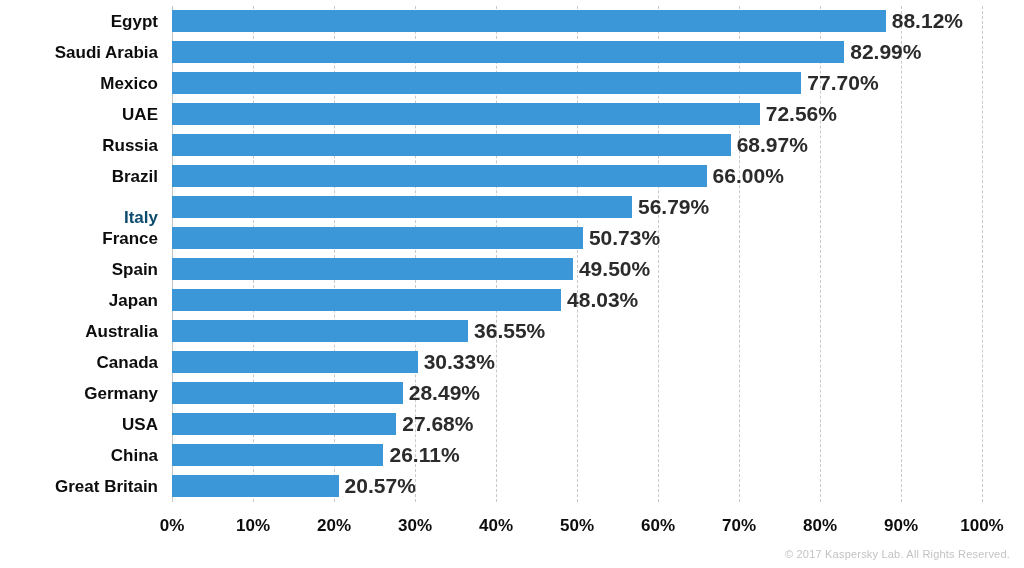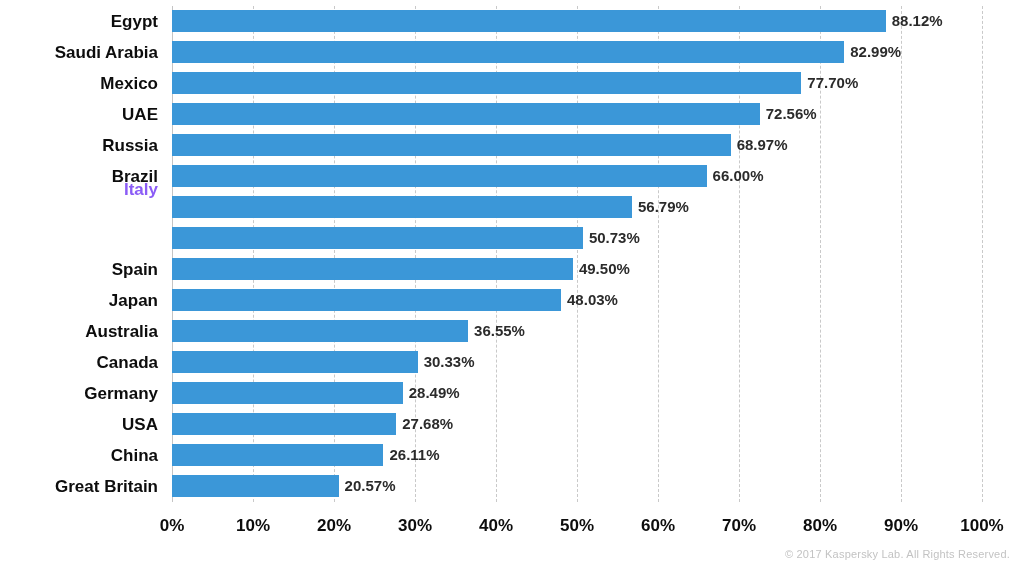--- a/index.html
+++ b/index.html
@@ -59,21 +59,21 @@
     left: 0;
     top: 4px;
     height: 22px;
     background: #3b97d8;
   }
   .bar-value {
     position: absolute;
     top: 4px;
     height: 22px;
     line-height: 22px;
-    font-size: 15px;
+    font-size: 21px;
     font-weight: bold;
     color: #2b2b2b;
     white-space: nowrap;
     padding-left: 6px;
   }
 
   
   .cat-labels {
     position: absolute;
     left: 0;
@@ -129,21 +129,22 @@
 
 <div id="chart-root">
 
   <div class="cat-labels">
       <div class="cat-label" style="top: 0px; color: rgb(13, 13, 13);">Egypt</div>
       <div class="cat-label" style="top: 31px; color: rgb(13, 13, 13);">Saudi Arabia</div>
       <div class="cat-label" style="top: 62px; color: rgb(13, 13, 13);">Mexico</div>
       <div class="cat-label" style="top: 93px; color: rgb(13, 13, 13);">UAE</div>
       <div class="cat-label" style="top: 124px; color: rgb(13, 13, 13);">Russia</div>
       <div class="cat-label" style="top: 155px; color: rgb(13, 13, 13);">Brazil</div>
-      <div class="cat-label" style="top: 168px; color: #8b5cf6;">Italy</div>
+      <div class="cat-label" style="top: 196px; color: #0c4a6e;">Italy</div>
+      <div class="cat-label" style="top: 217px; color: rgb(13, 13, 13);">France</div>
       <div class="cat-label" style="top: 279px; color: rgb(13, 13, 13);">Japan</div>
       <div class="cat-label" style="top: 248px; color: rgb(13, 13, 13);">Spain</div>
       <div class="cat-label" style="top: 310px; color: rgb(13, 13, 13);">Australia</div>
       <div class="cat-label" style="top: 341px; color: rgb(13, 13, 13); margin-left: 20px;">Canada</div>
       <div class="cat-label" style="top: 372px; color: rgb(13, 13, 13);">Germany</div>
       <div class="cat-label" style="top: 403px; color: rgb(13, 13, 13);">USA</div>
       <div class="cat-label" style="top: 434px; color: rgb(13, 13, 13);">China</div>
       <div class="cat-label" style="top: 465px; color: rgb(13, 13, 13);">Great Britain</div>
     </div>
 

